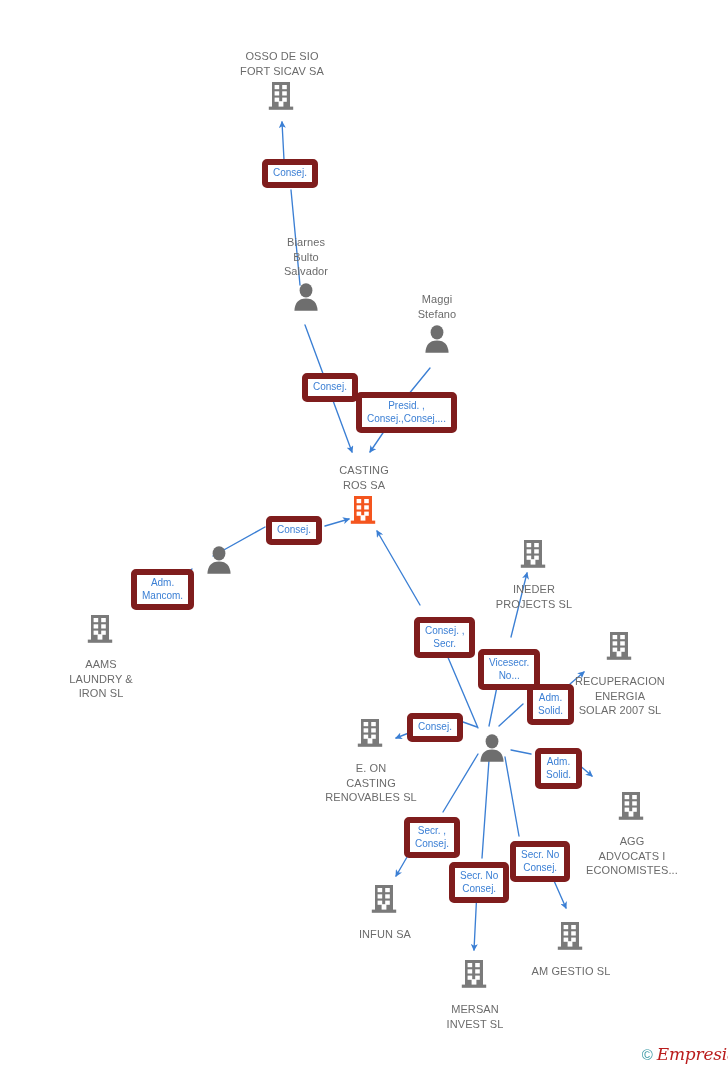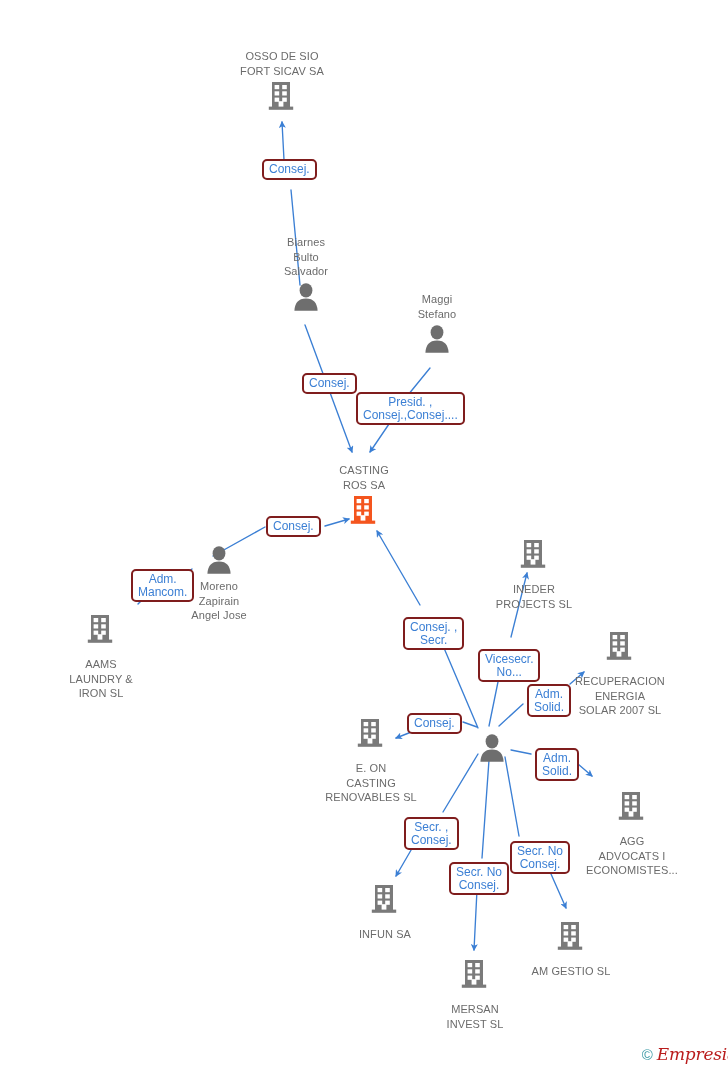--- a/index.html
+++ b/index.html
@@ -52,25 +52,25 @@
   }
   .node .icon-wrap {
     display: block;
     height: 34px;
     line-height: 0;
   }
   
   .edge-label {
     position: absolute;
     box-sizing: border-box;
-    border: 2px solid #7f1d1d;
+    border: 6px solid #7f1d1d;
     border-radius: 5px;
     background: #ffffff;
     color: #3b7fd4;
-    font-size: 12px;
+    font-size: 10px;
     line-height: 12.5px;
     text-align: center;
     padding: 2px 5px;
     white-space: nowrap;
   }
   .edge-label .l2 {
     display: block;
   }
   .watermark {
     position: absolute;
@@ -174,21 +174,20 @@
             <rect x="14.2" y="17.6" width="4.6" height="4.2" fill="#ffffff"></rect>
             <rect x="10.6" y="21.2" width="4.8" height="5.8" fill="#ffffff"></rect>
             <rect x="0.8" y="26.6" width="24.4" height="3.2" fill="#f4551e"></rect>
           </svg></span>
       </div>
       <div class="node person-node" style="left: 219px; top: 544px;">
         <span class="icon-wrap"><svg width="28" height="32" viewBox="0 0 28 32" aria-hidden="true">
             <ellipse cx="14" cy="9.4" rx="6.4" ry="7.2" fill="#6e6e6e"></ellipse>
             <path d="M 14 17.6 C 6.2 17.6 2.8 22.4 2.4 29.8 L 25.6 29.8 C 25.2 22.4 21.8 17.6 14 17.6 z" fill="#6e6e6e"></path>
           </svg></span>
-        <span class="label"><span>Moreno</span><br><span>Zapirain</span><br><span>Angel Jose</span></span>
       </div>
       <div class="node company-node" style="left: 101px; top: 613px;">
         <span class="icon-wrap"><svg width="28" height="32" viewBox="0 0 28 32" aria-hidden="true">
             <rect x="4" y="2" width="18" height="25" fill="#7a7a7a"></rect>
             <rect x="6.6" y="5" width="4.6" height="4.2" fill="#ffffff"></rect>
             <rect x="14.2" y="5" width="4.6" height="4.2" fill="#ffffff"></rect>
             <rect x="6.6" y="11.3" width="4.6" height="4.2" fill="#ffffff"></rect>
             <rect x="14.2" y="11.3" width="4.6" height="4.2" fill="#ffffff"></rect>
             <rect x="6.6" y="17.6" width="4.6" height="4.2" fill="#ffffff"></rect>
             <rect x="14.2" y="17.6" width="4.6" height="4.2" fill="#ffffff"></rect>
@@ -301,21 +300,21 @@
           </svg></span>
         <span class="label"><span>MERSAN</span><br><span>INVEST SL</span></span>
       </div>
     </div>
   <div id="label-layer">
       <div class="edge-label" style="left: 262px; top: 159px;"><span>Consej.</span></div>
       <div class="edge-label" style="left: 302px; top: 373px;"><span>Consej.</span></div>
       <div class="edge-label" style="left: 356px; top: 392px;"><span>Presid. ,</span><span class="l2">Consej.,Consej....</span></div>
       <div class="edge-label" style="left: 266px; top: 516px;"><span>Consej.</span></div>
       <div class="edge-label" style="left: 131px; top: 569px;"><span>Adm.</span><span class="l2">Mancom.</span></div>
-      <div class="edge-label" style="left: 403px; top: 617px; text-align: center;"><span>Consej. ,</span><span class="l2">Secr.</span></div>
+      <div class="edge-label" style="left: 414px; top: 617px; text-align: center;"><span>Consej. ,</span><span class="l2">Secr.</span></div>
       <div class="edge-label" style="left: 478px; top: 649px;"><span>Vicesecr.</span><span class="l2">No...</span></div>
       <div class="edge-label" style="left: 527px; top: 684px;"><span>Adm.</span><span class="l2">Solid.</span></div>
       <div class="edge-label" style="left: 407px; top: 713px;"><span>Consej.</span></div>
       <div class="edge-label" style="left: 535px; top: 748px;"><span>Adm.</span><span class="l2">Solid.</span></div>
       <div class="edge-label" style="left: 404px; top: 817px;"><span>Secr. ,</span><span class="l2">Consej.</span></div>
       <div class="edge-label" style="left: 510px; top: 841px;"><span>Secr.  No</span><span class="l2">Consej.</span></div>
       <div class="edge-label" style="left: 449px; top: 862px;"><span>Secr.  No</span><span class="l2">Consej.</span></div>
     </div>
 
   <div class="watermark">

